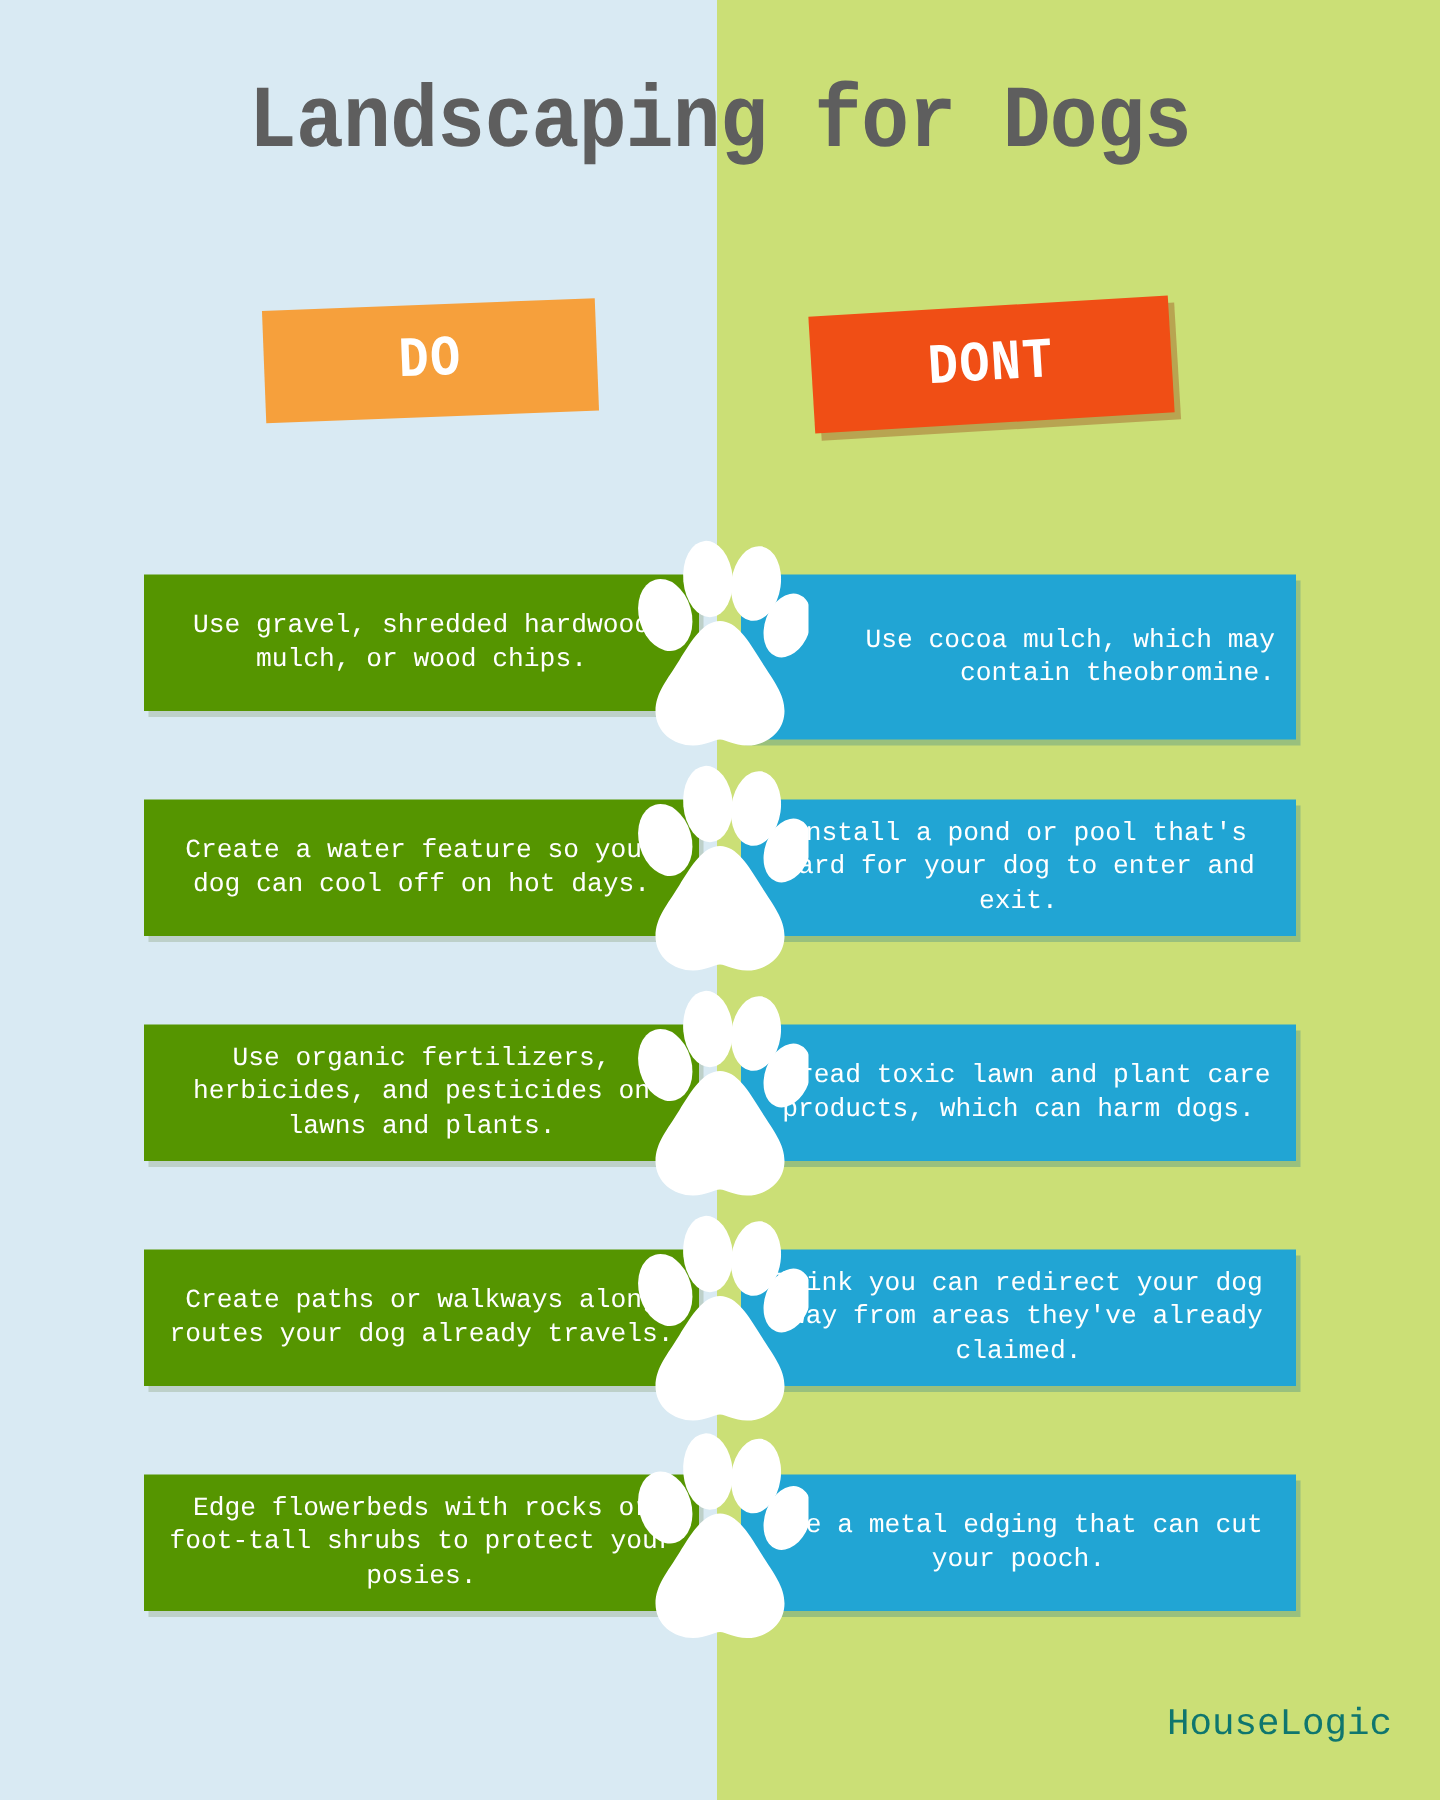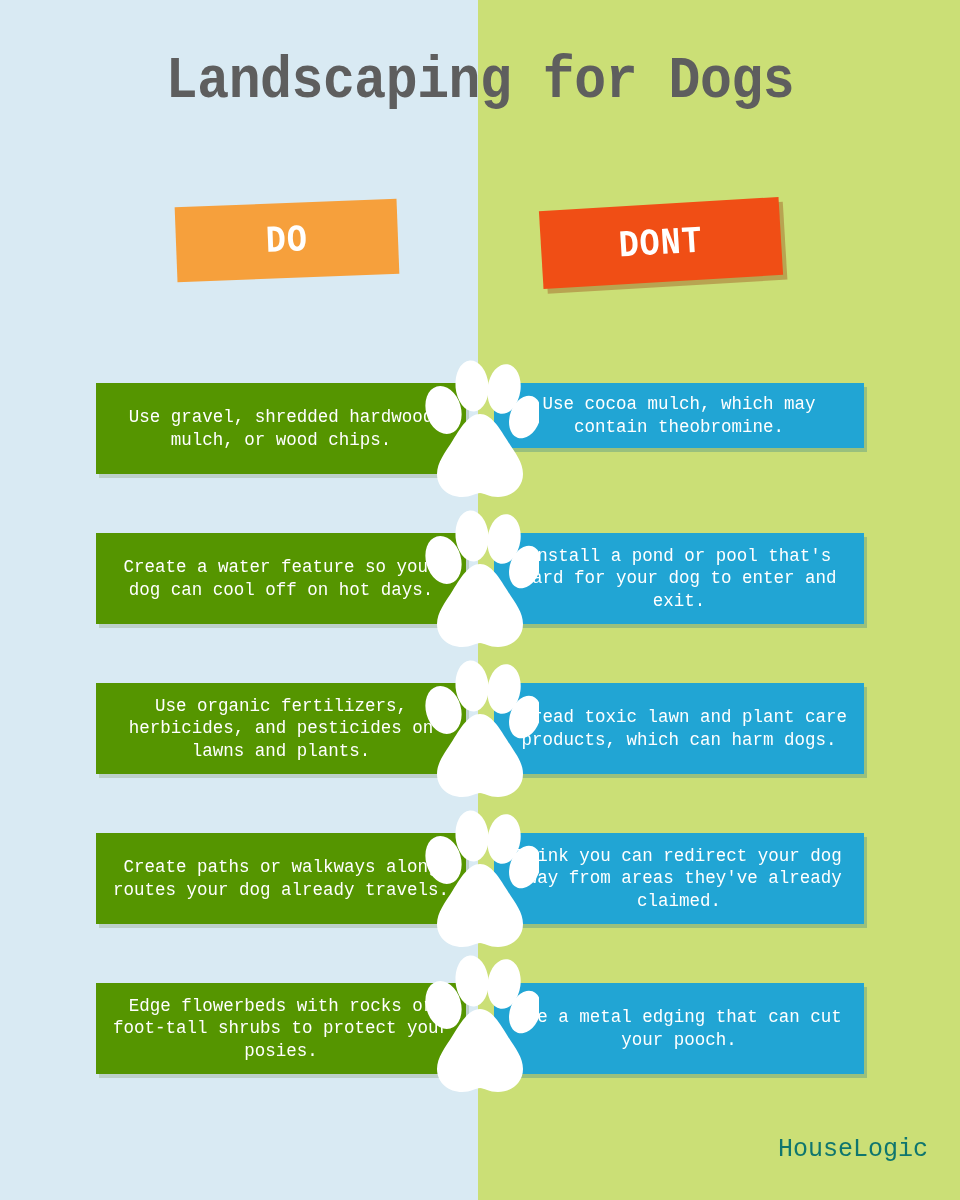--- a/index.html
+++ b/index.html
@@ -139,21 +139,21 @@
 
   <div class="badge badge-dont">
     <span class="badge-text">DONT</span>
   </div>
 
   <div id="rows-container">
       <div class="row" style="top: 383px; height: 91px;">
         <div class="bar bar-do" style="height: 91px;">
           <span>Use gravel, shredded hardwood mulch, or wood chips.</span>
         </div>
-        <div class="bar bar-dont" style="height: 65px;">
+        <div class="bar bar-dont" style="height: 110px; text-align: right;">
           <span>Use cocoa mulch, which may contain theobromine.</span>
         </div>
       </div>
       <div class="row" style="top: 533px; height: 91px;">
         <div class="bar bar-do" style="height: 91px;">
           <span>Create a water feature so your dog can cool off on hot days.</span>
         </div>
         <div class="bar bar-dont" style="height: 91px;">
           <span>Install a pond or pool that's hard for your dog to enter and exit.</span>
         </div>

